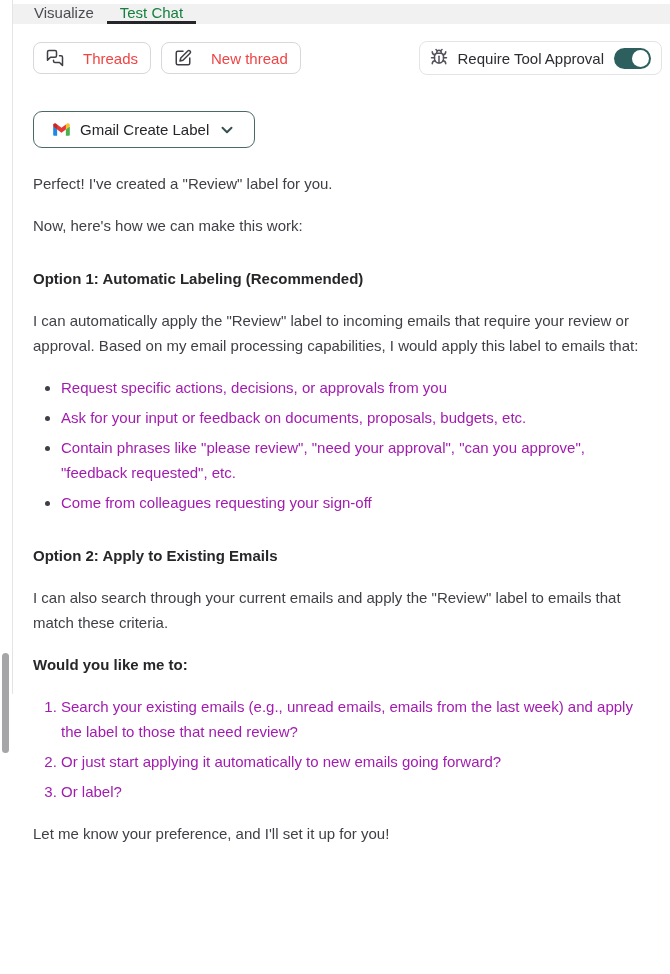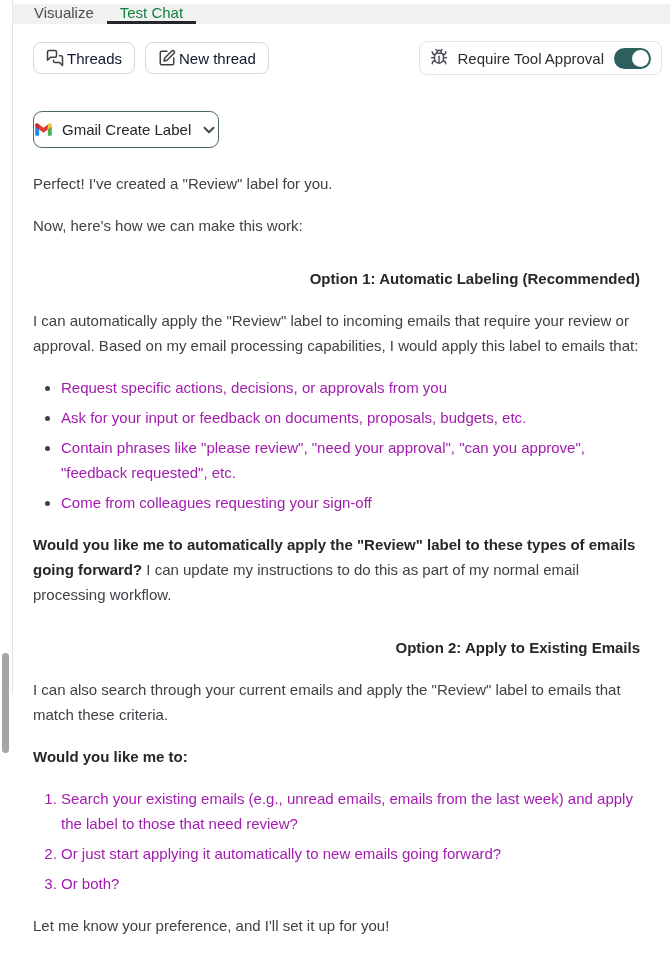--- a/index.html
+++ b/index.html
@@ -36,24 +36,24 @@
     border-bottom: 3px solid transparent; cursor: pointer;
   }
   .tab.active { color: #15803d; border-bottom-color: #26262a; }
 
   
   .toolbar {
     display: flex; align-items: center; gap: 10px;
     padding: 17px 8px 0 20px;
   }
   .btn {
-    display: inline-flex; align-items: center; gap: 3px;
+    display: inline-flex; align-items: center; gap: 19px;
     height: 32px; padding: 0 12px;
     background: #fff; border: 1px solid #d7d7dc; border-radius: 8px;
-    font-size: 15px; color: #0f172a; cursor: pointer;
+    font-size: 15px; color: #ef4444; cursor: pointer;
     font-family: inherit;
   }
   .btn svg { display: block; }
   .toolbar-spacer { flex: 1 1 auto; }
   .approval {
     display: inline-flex; align-items: center; gap: 10px;
     height: 34px; padding: 0 10px;
     border: 1px solid #e4e4e7; border-radius: 8px;
     font-size: 15px; color: #2c2c31; background: #fff;
   }
@@ -65,33 +65,33 @@
     position: absolute; top: 2px; right: 2px;
     width: 17px; height: 17px; border-radius: 50%; background: #fff;
   }
 
   
   .chat { padding: 36px 30px 0 20px; }
   .content { max-width: 610px; }
 
   .tool-chip {
     display: inline-flex; align-items: center; gap: 9px;
-    height: 37px; padding: 0 0;
+    height: 37px; padding: 0 18px;
     background: #fff; border: 1px solid #4a6a68; border-radius: 9px;
     font-size: 15px; color: #26262a; cursor: pointer;
     font-family: inherit; margin-bottom: 6px; text-align: center;
   }
   .tool-chip svg { display: block; }
 
   .content p {
     font-size: 15px; line-height: 25px; margin: 17px 0; color: #3f3f46;
   }
   .content h3 {
     font-size: 15px; line-height: 25px; font-weight: 700;
-    color: #27272a; margin: 28px 0 17px; text-align: right;
+    color: #27272a; margin: 28px 0 17px;
   }
   .content b { color: #27272a; }
   .content ul, .content ol { margin: 17px 0; padding-left: 28px; }
   .content li {
     font-size: 15px; line-height: 25px; margin: 5px 0; color: #a21caf;
   }
   .content ul li::marker { color: #3f3f46; }
 </style>
 </head>
 <body>
@@ -182,32 +182,31 @@
 
         <p>I can automatically apply the "Review" label to incoming emails that require your review or approval. Based on my email processing capabilities, I would apply this label to emails that:</p>
 
         <ul>
           <li>Request specific actions, decisions, or approvals from you</li>
           <li>Ask for your input or feedback on documents, proposals, budgets, etc.</li>
           <li>Contain phrases like "please review", "need your approval", "can you approve", "feedback requested", etc.</li>
           <li>Come from colleagues requesting your sign-off</li>
         </ul>
 
-        <p><b>Would you like me to automatically apply the "Review" label to these types of emails going forward?</b><span> I can update my instructions to do this as part of my normal email processing workflow.</span></p>
 
         <h3>Option 2: Apply to Existing Emails</h3>
 
         <p>I can also search through your current emails and apply the "Review" label to emails that match these criteria.</p>
 
         <p><b>Would you like me to:</b></p>
 
         <ol>
           <li>Search your existing emails (e.g., unread emails, emails from the last week) and apply the label to those that need review?</li>
           <li>Or just start applying it automatically to new emails going forward?</li>
-          <li>Or both?</li>
+          <li>Or label?</li>
         </ol>
 
         <p>Let me know your preference, and I'll set it up for you!</p>
       </div>
     </div>
 
   </div>
 </div>
 
 </body></html>

